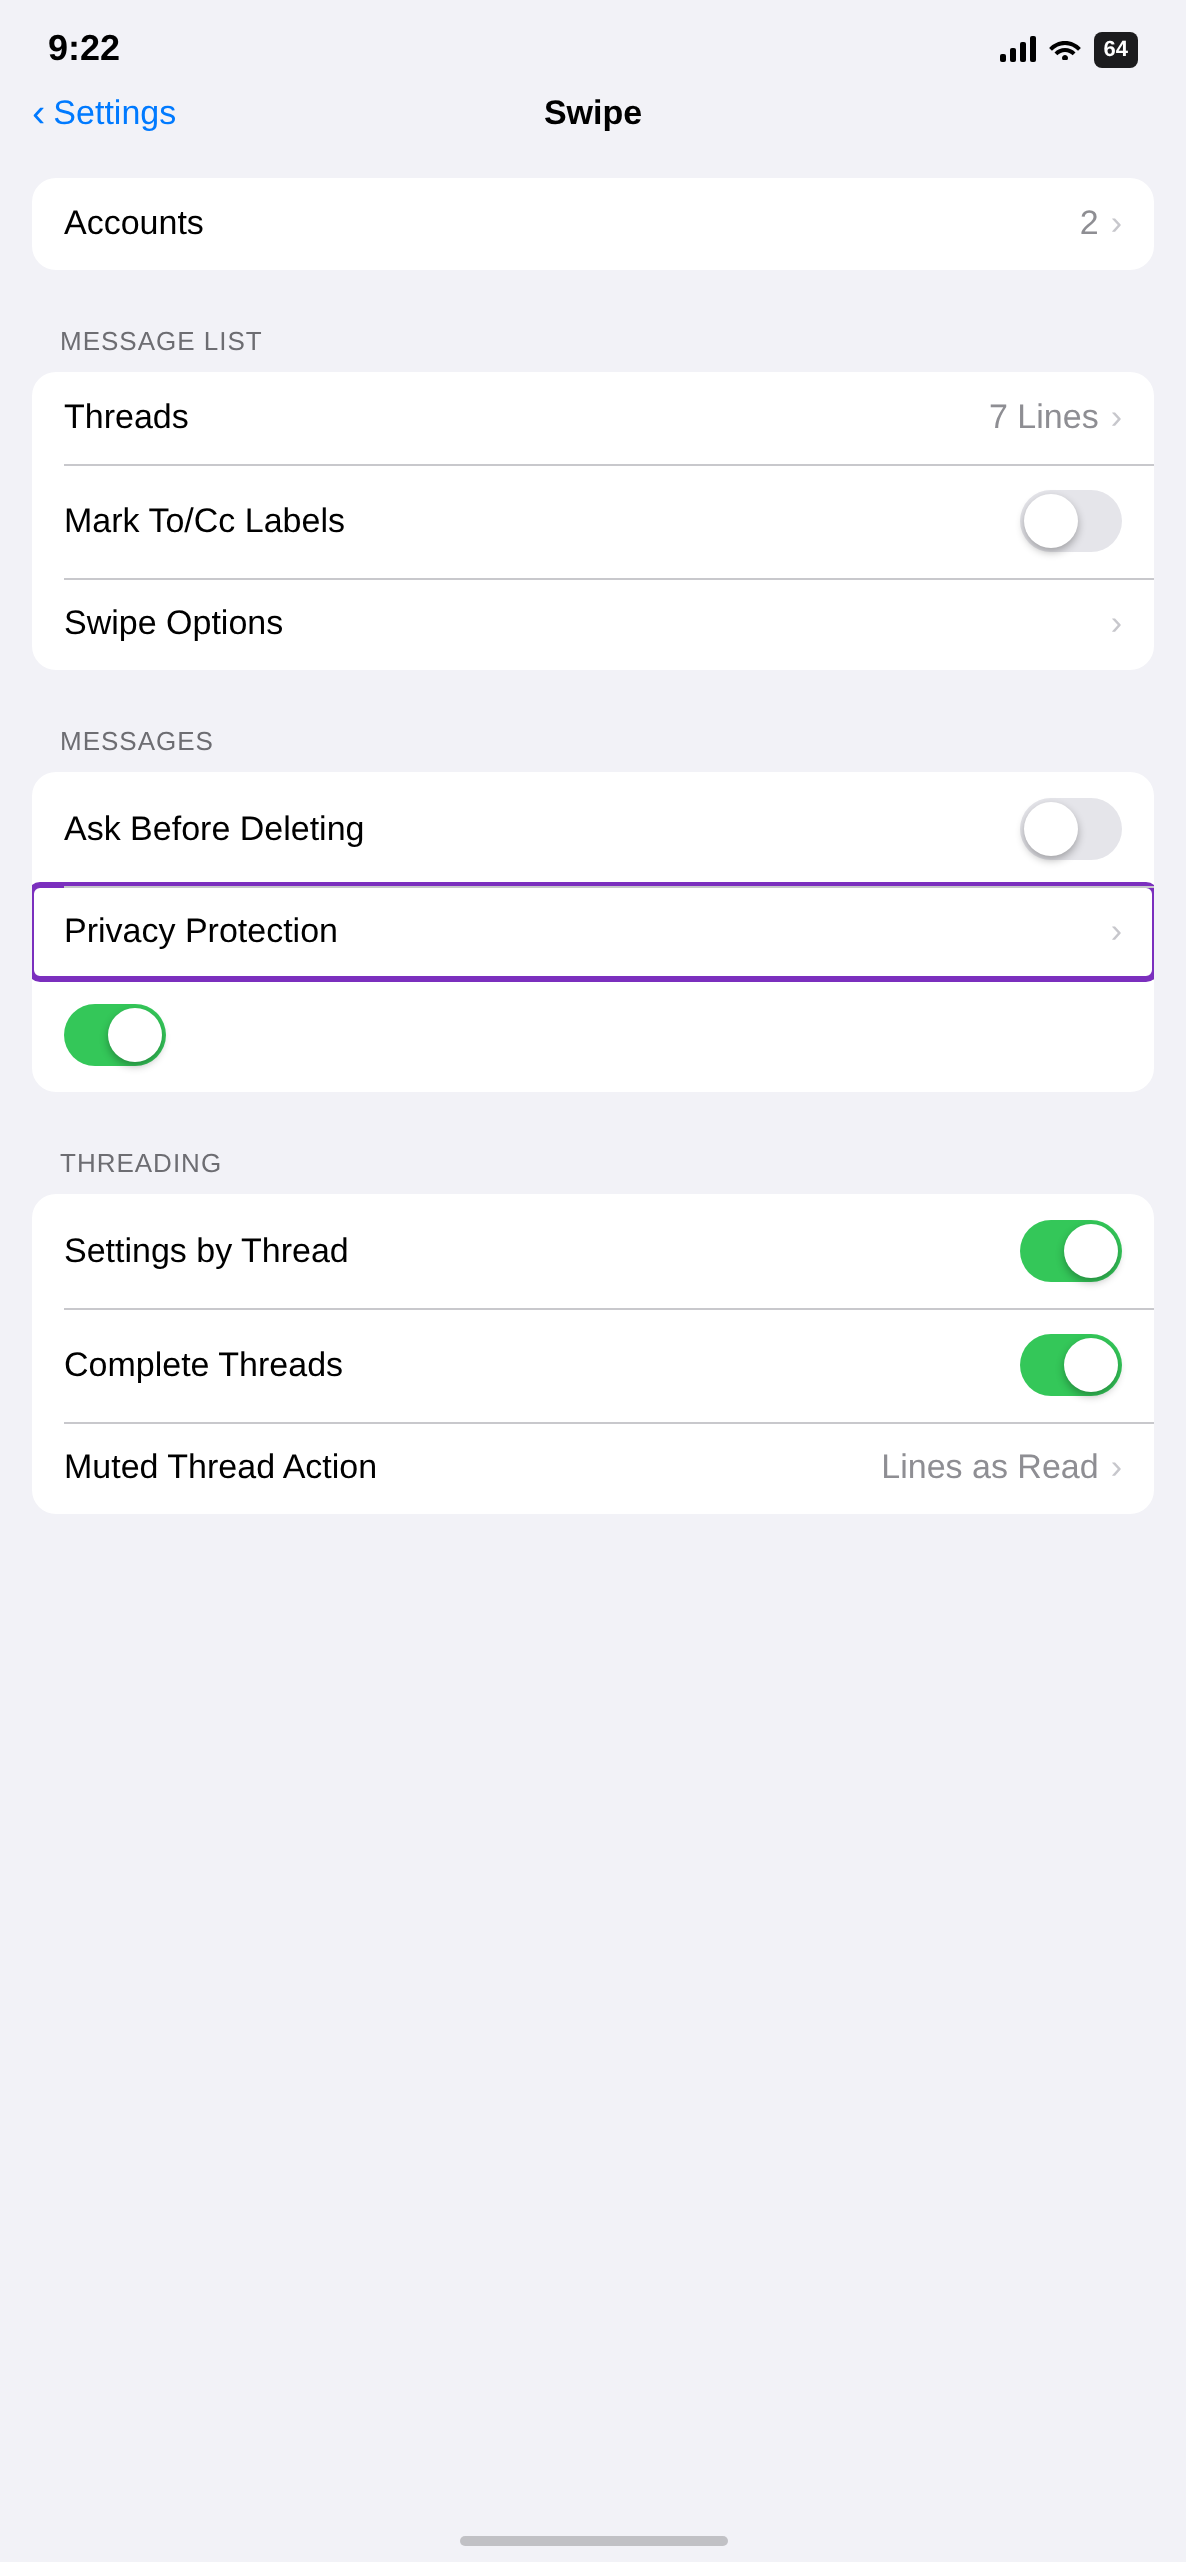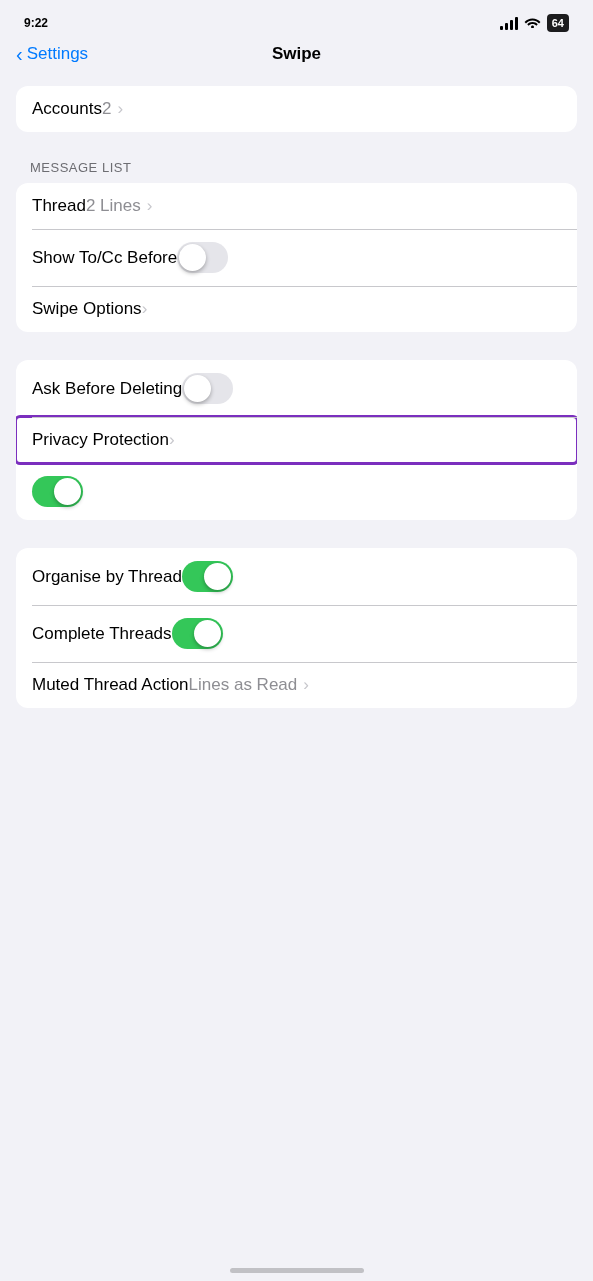--- a/index.html
+++ b/index.html
@@ -19,21 +19,21 @@
 
     .status-bar {
       display: flex;
       justify-content: space-between;
       align-items: center;
       padding: 14px 24px 8px 24px;
       background: #f2f2f7;
     }
 
     .status-time {
-      font-size: 12px;
+      font-size: 18px;
       font-weight: 600;
       color: #000;
     }
 
     .status-icons {
       display: flex;
       align-items: center;
       gap: 6px;
     }
 
@@ -120,21 +120,21 @@
     .card {
       background: #fff;
       margin: 0 16px;
       border-radius: 12px;
       overflow: hidden;
     }
 
     .row {
       display: flex;
       align-items: center;
-      justify-content: flex-start;
+      justify-content: space-between;
       padding: 13px 16px;
       min-height: 44px;
       position: relative;
     }
 
     .row + .row::before {
       content: '';
       position: absolute;
       top: 0;
       left: 16px;
@@ -274,44 +274,45 @@
         </div>
       </div>
     </div>
   </div>
 
   <div class="section">
     <div class="section-header">MESSAGE LIST</div>
     <div class="card">
 
       <div class="row">
-        <span class="row-label">Thread</span>
-        <div class="row-right">
-          <span class="row-value">2 Lines</span>
-          <span class="chevron">›</span>
-        </div>
-      </div>
-
-      <div class="row">
-        <span class="row-label">Show To/Cc Before</span>
+        <span class="row-label">Threads</span>
+        <div class="row-right">
+          <span class="row-value">7 Lines</span>
+          <span class="chevron">›</span>
+        </div>
+      </div>
+
+      <div class="row">
+        <span class="row-label">Mark To/Cc Labels</span>
         <div class="toggle off">
           <div class="toggle-knob"></div>
         </div>
       </div>
 
       <div class="row">
         <span class="row-label">Swipe Options</span>
         <div class="row-right">
           <span class="chevron">›</span>
         </div>
       </div>
     </div>
   </div>
 
   <div class="section">
+    <div class="section-header">MESSAGES</div>
     <div class="card">
 
       <div class="row">
         <span class="row-label">Ask Before Deleting</span>
         <div class="toggle off">
           <div class="toggle-knob"></div>
         </div>
       </div>
 
       <div class="row privacy-highlight">
@@ -323,24 +324,25 @@
 
       <div class="row">
         <div class="toggle on">
           <div class="toggle-knob"></div>
         </div>
       </div>
     </div>
   </div>
 
   <div class="section">
+    <div class="section-header">THREADING</div>
     <div class="card">
 
       <div class="row">
-        <span class="row-label">Organise by Thread</span>
+        <span class="row-label">Settings by Thread</span>
         <div class="toggle on">
           <div class="toggle-knob"></div>
         </div>
       </div>
 
 
 
       <div class="row">
         <span class="row-label">Complete Threads</span>
         <div class="toggle on">

